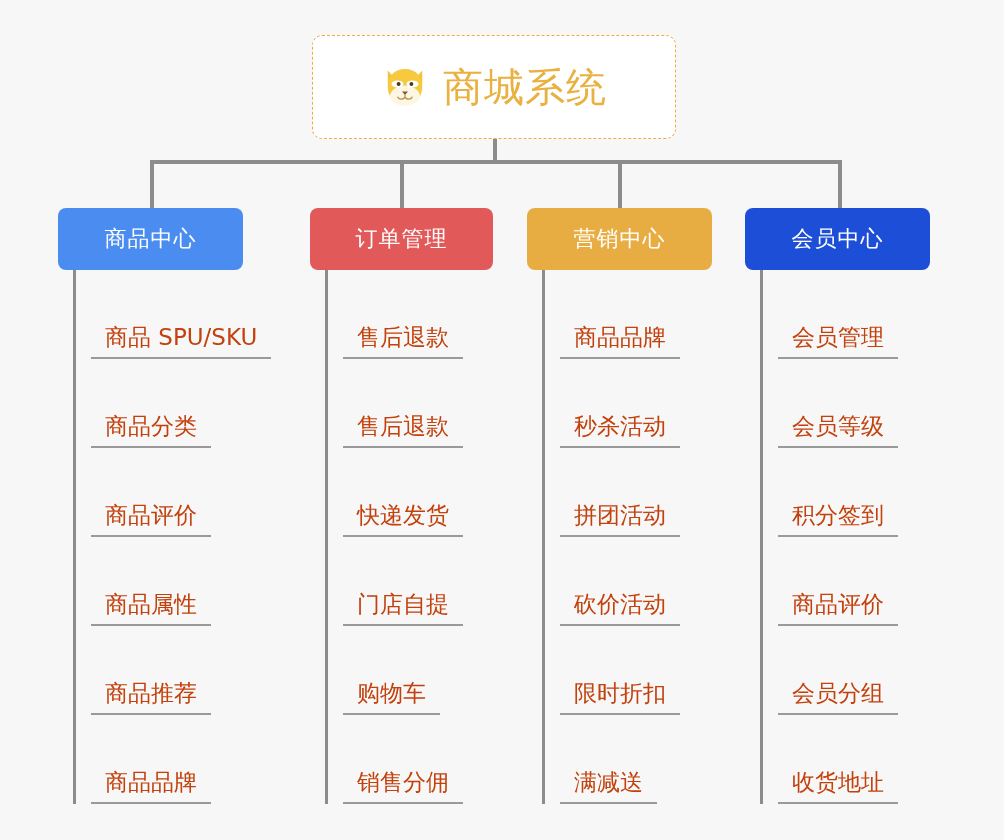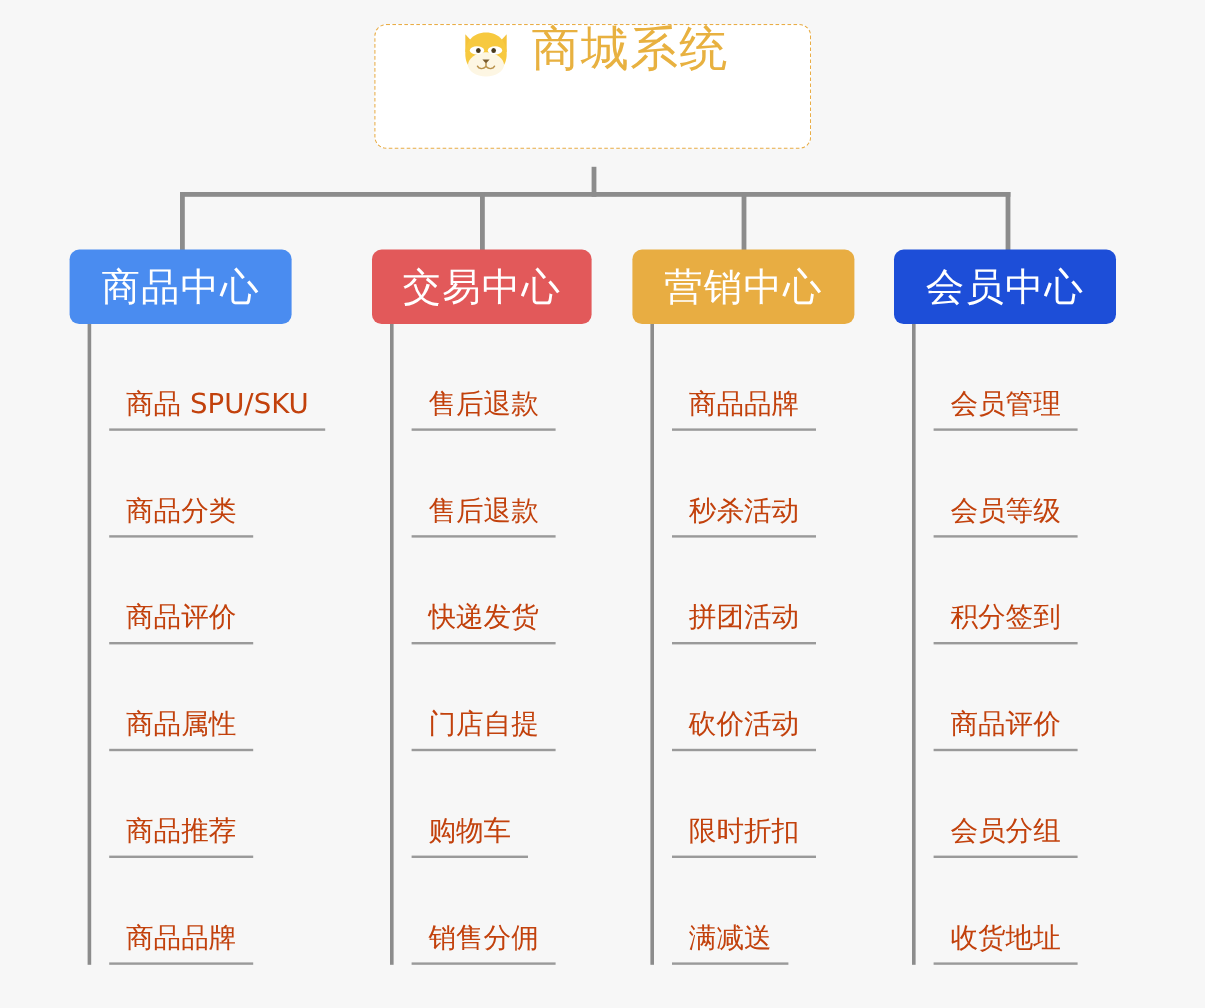--- a/index.html
+++ b/index.html
@@ -20,29 +20,29 @@
     position: absolute;
     inset: 0;
     width: 1004px;
     height: 840px;
   }
 
   
   .root-node {
     position: absolute;
     left: 312px;
-    top: 20px;
+    top: 35px;
     width: 364px;
     height: 104px;
     box-sizing: border-box;
     background: #ffffff;
     border: 1.5px dashed #e9ad46;
     border-radius: 10px;
     display: flex;
-    align-items: flex-start;
+    align-items: center;
     justify-content: center;
     gap: 14px;
   }
   .root-emoji {
     width: 48px;
     height: 48px;
     flex: 0 0 auto;
     display: block;
   }
   .root-title {
@@ -88,21 +88,21 @@
     top: 0;
     height: 62px;
     border-radius: 8px;
     display: flex;
     align-items: center;
     justify-content: center;
     box-sizing: border-box;
   }
   .cat-label {
     color: #ffffff;
-    font-size: 32px;
+    font-size: 22px;
     line-height: 1;
     letter-spacing: 1px;
     white-space: nowrap;
     font-family: "DejaVu Sans", "Liberation Sans", sans-serif;
   }
 
   
   .spine {
     position: absolute;
     left: 15px;
@@ -189,21 +189,21 @@
           <li class="leaf-item">
             <span class="leaf-label">商品推荐</span>
           </li>
           <li class="leaf-item">
             <span class="leaf-label">商品品牌</span>
           </li>
         </ul>
       </div>
       <div class="column" style="left: 310px; width: 183px;">
         <div class="cat-box" style="width: 183px; background: rgb(226, 89, 90);">
-          <span class="cat-label">交易中心</span>
+          <span class="cat-label">订单管理</span>
         </div>
         <div class="spine" style="height: 534px;"></div>
         <ul class="leaf-list">
           <li class="leaf-item">
             <span class="leaf-label">售后退款</span>
           </li>
           <li class="leaf-item">
             <span class="leaf-label">售后退款</span>
           </li>
           <li class="leaf-item">

